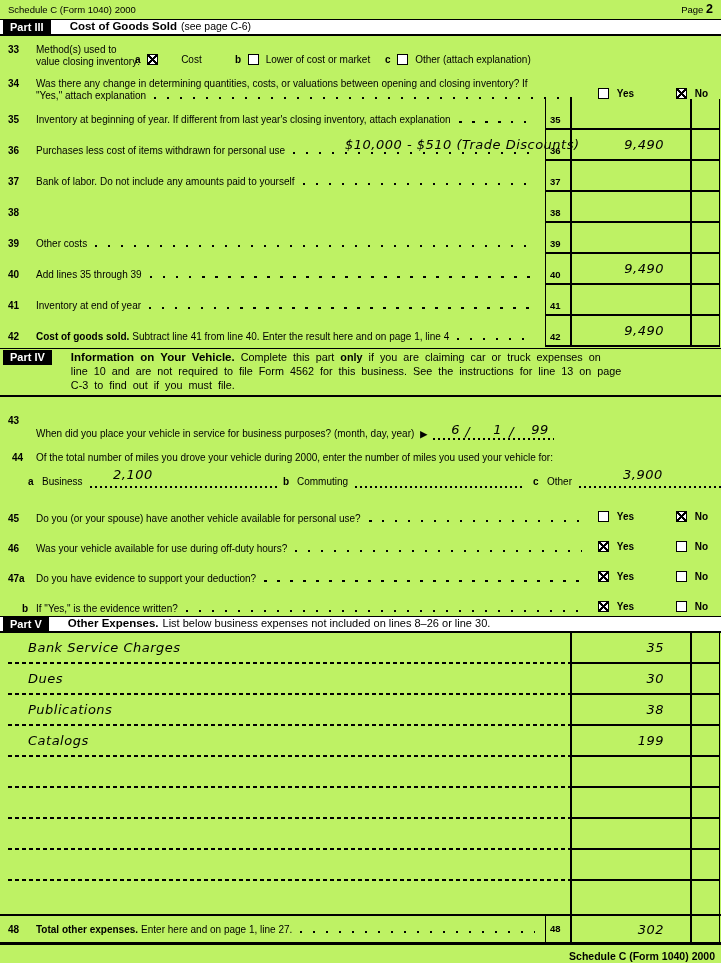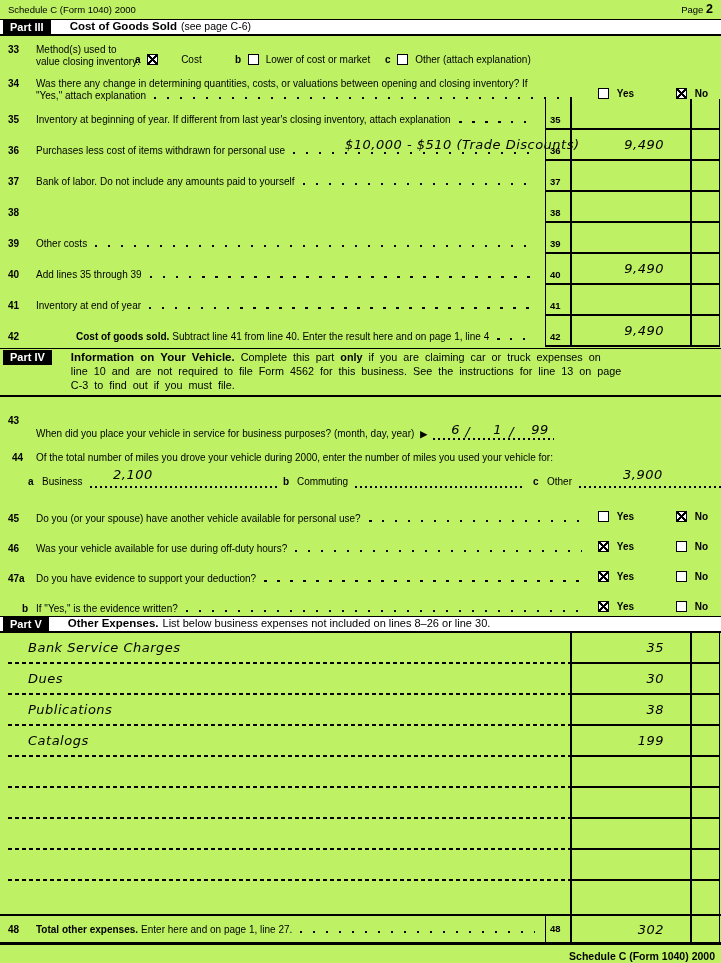--- a/index.html
+++ b/index.html
@@ -199,21 +199,21 @@
         <span>41</span>
       </div>
     <div class="acell">
         <span class="hw"></span>
       </div>
     <div class="ccell"></div>
   </div>
   <div class="p3row" style="top:316px;">
     <span class="lnum">42</span>
     <div class="desc">
-        <span class="b" style="margin-right:3px;margin-left:40px;">Cost of goods sold.</span>
+        <span class="b" style="margin-right:3px;">Cost of goods sold.</span>
         <span>Subtract line 41 from line 40. Enter the result here and on page 1, line 4</span>
         <span class="leader"></span>
       </div>
     <div class="ncell">
         <span>42</span>
       </div>
     <div class="acell">
         <span class="hw">9,490</span>
       </div>
     <div class="ccell"></div>

